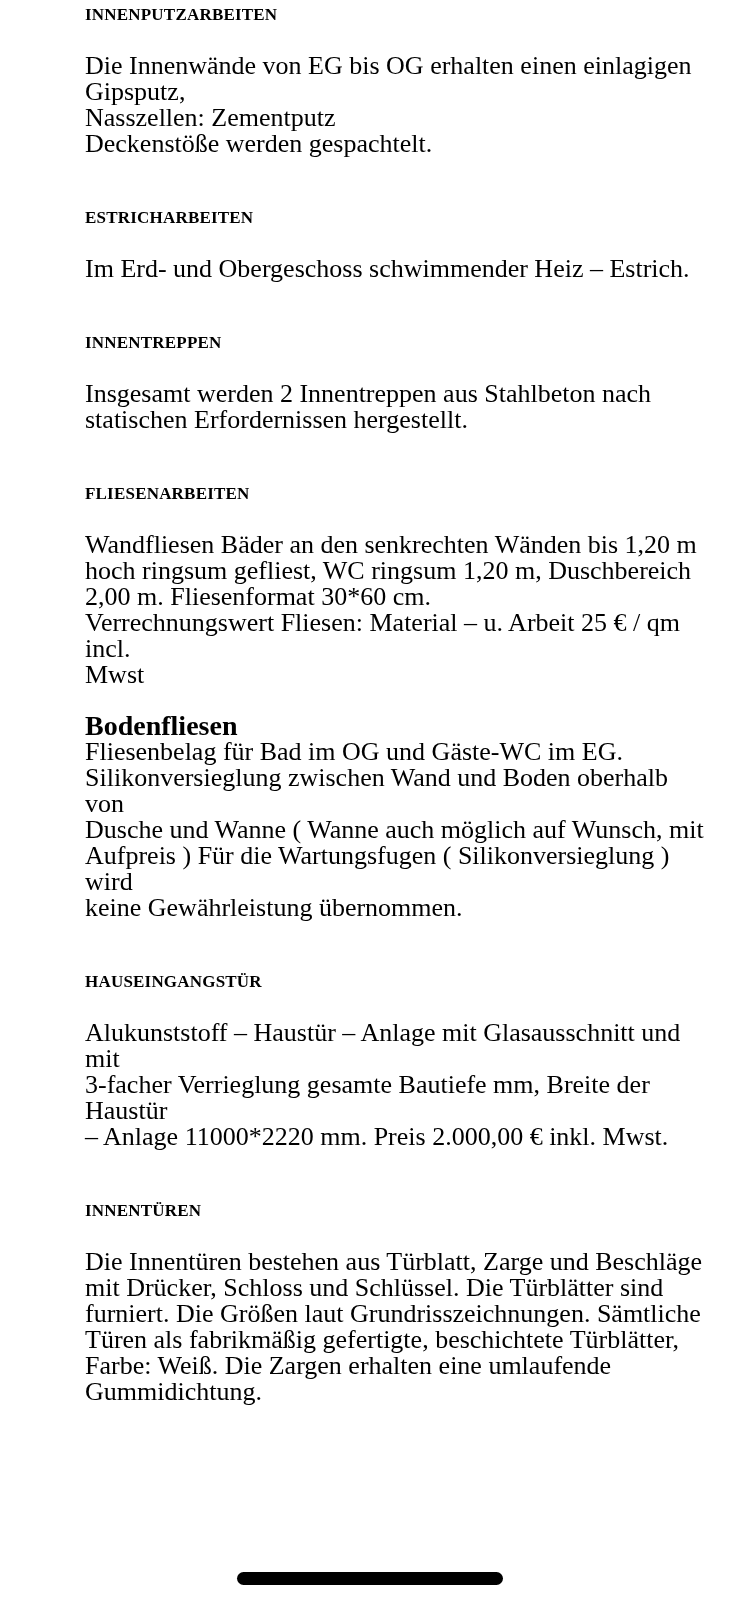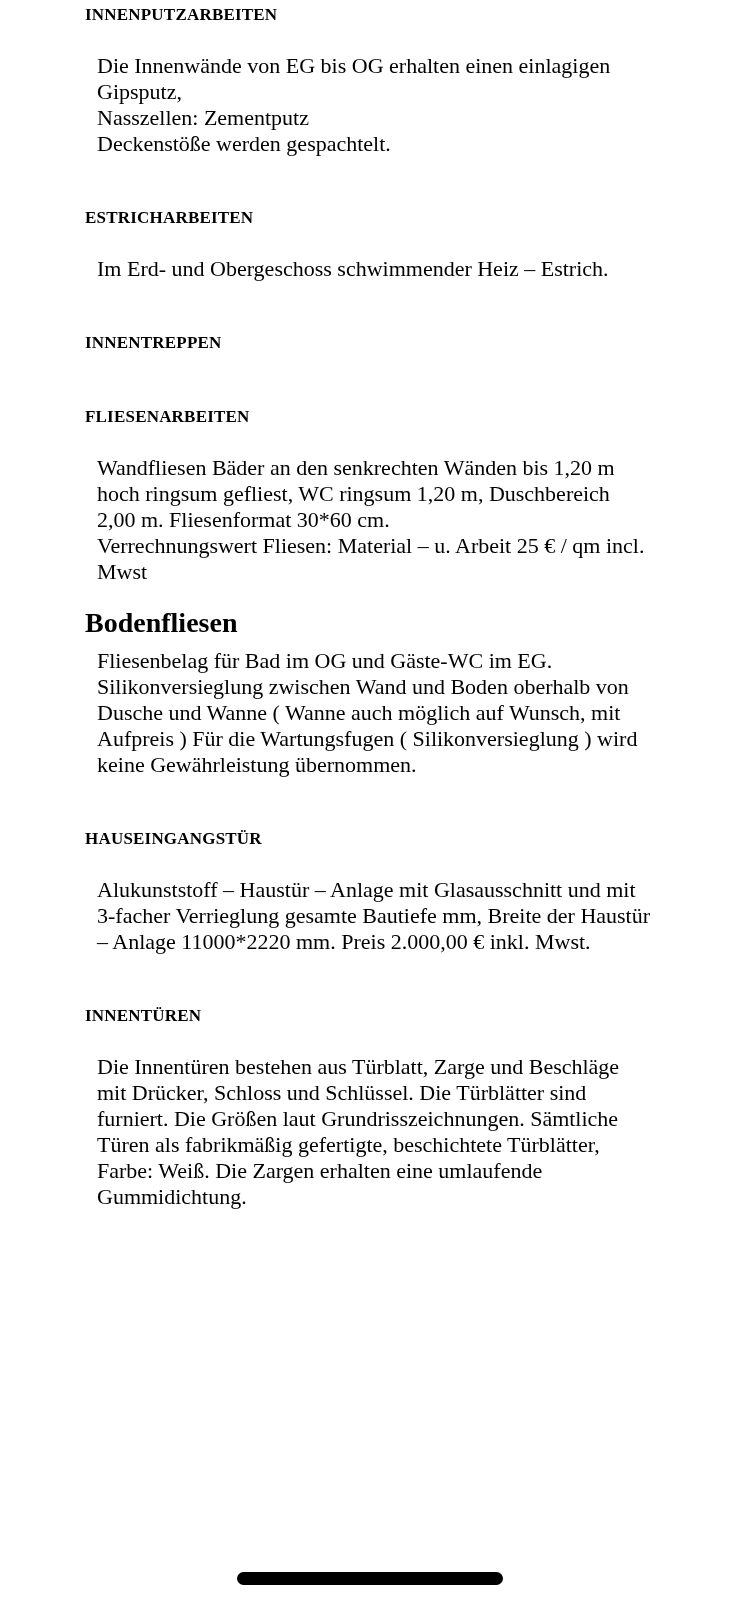--- a/index.html
+++ b/index.html
@@ -18,23 +18,23 @@
   .section { margin-top: 48px; }
   .section:first-child { margin-top: 0; }
   .section-heading {
     font-size: 17px;
     line-height: 26px;
     font-weight: bold;
     margin: 0 0 25px 0;
     letter-spacing: 0.2px;
   }
   .paragraph {
-    font-size: 22px;
+    font-size: 26px;
     line-height: 26px;
-    margin: 12px;
+    margin: 0;
     white-space: pre-line;
   }
   .subheading {
     font-size: 28px;
     line-height: 26px;
     font-weight: bold;
     margin: 25px 0 0 0;
   }
   .home-indicator {
     position: absolute;
@@ -58,20 +58,22 @@
 Gipsputz,
 Nasszellen: Zementputz
 Deckenstöße werden gespachtelt.</p>
       </section>
       <section class="section">
         <h2 class="section-heading">ESTRICHARBEITEN</h2>
         <p class="paragraph">Im Erd- und Obergeschoss schwimmender Heiz – Estrich.</p>
       </section>
       <section class="section">
         <h2 class="section-heading">INNENTREPPEN</h2>
+        <p class="paragraph">Insgesamt werden 2 Innentreppen aus Stahlbeton nach
+statischen Erfordernissen hergestellt.</p>
       </section>
       <section class="section">
         <h2 class="section-heading">FLIESENARBEITEN</h2>
         <p class="paragraph">Wandfliesen Bäder an den senkrechten Wänden bis 1,20 m
 hoch ringsum gefliest, WC ringsum 1,20 m, Duschbereich
 2,00 m. Fliesenformat 30*60 cm.
 Verrechnungswert Fliesen: Material – u. Arbeit 25 € / qm incl.
 Mwst</p>
         <div class="subheading">Bodenfliesen</div>
         <p class="paragraph">Fliesenbelag für Bad im OG und Gäste-WC im EG.

